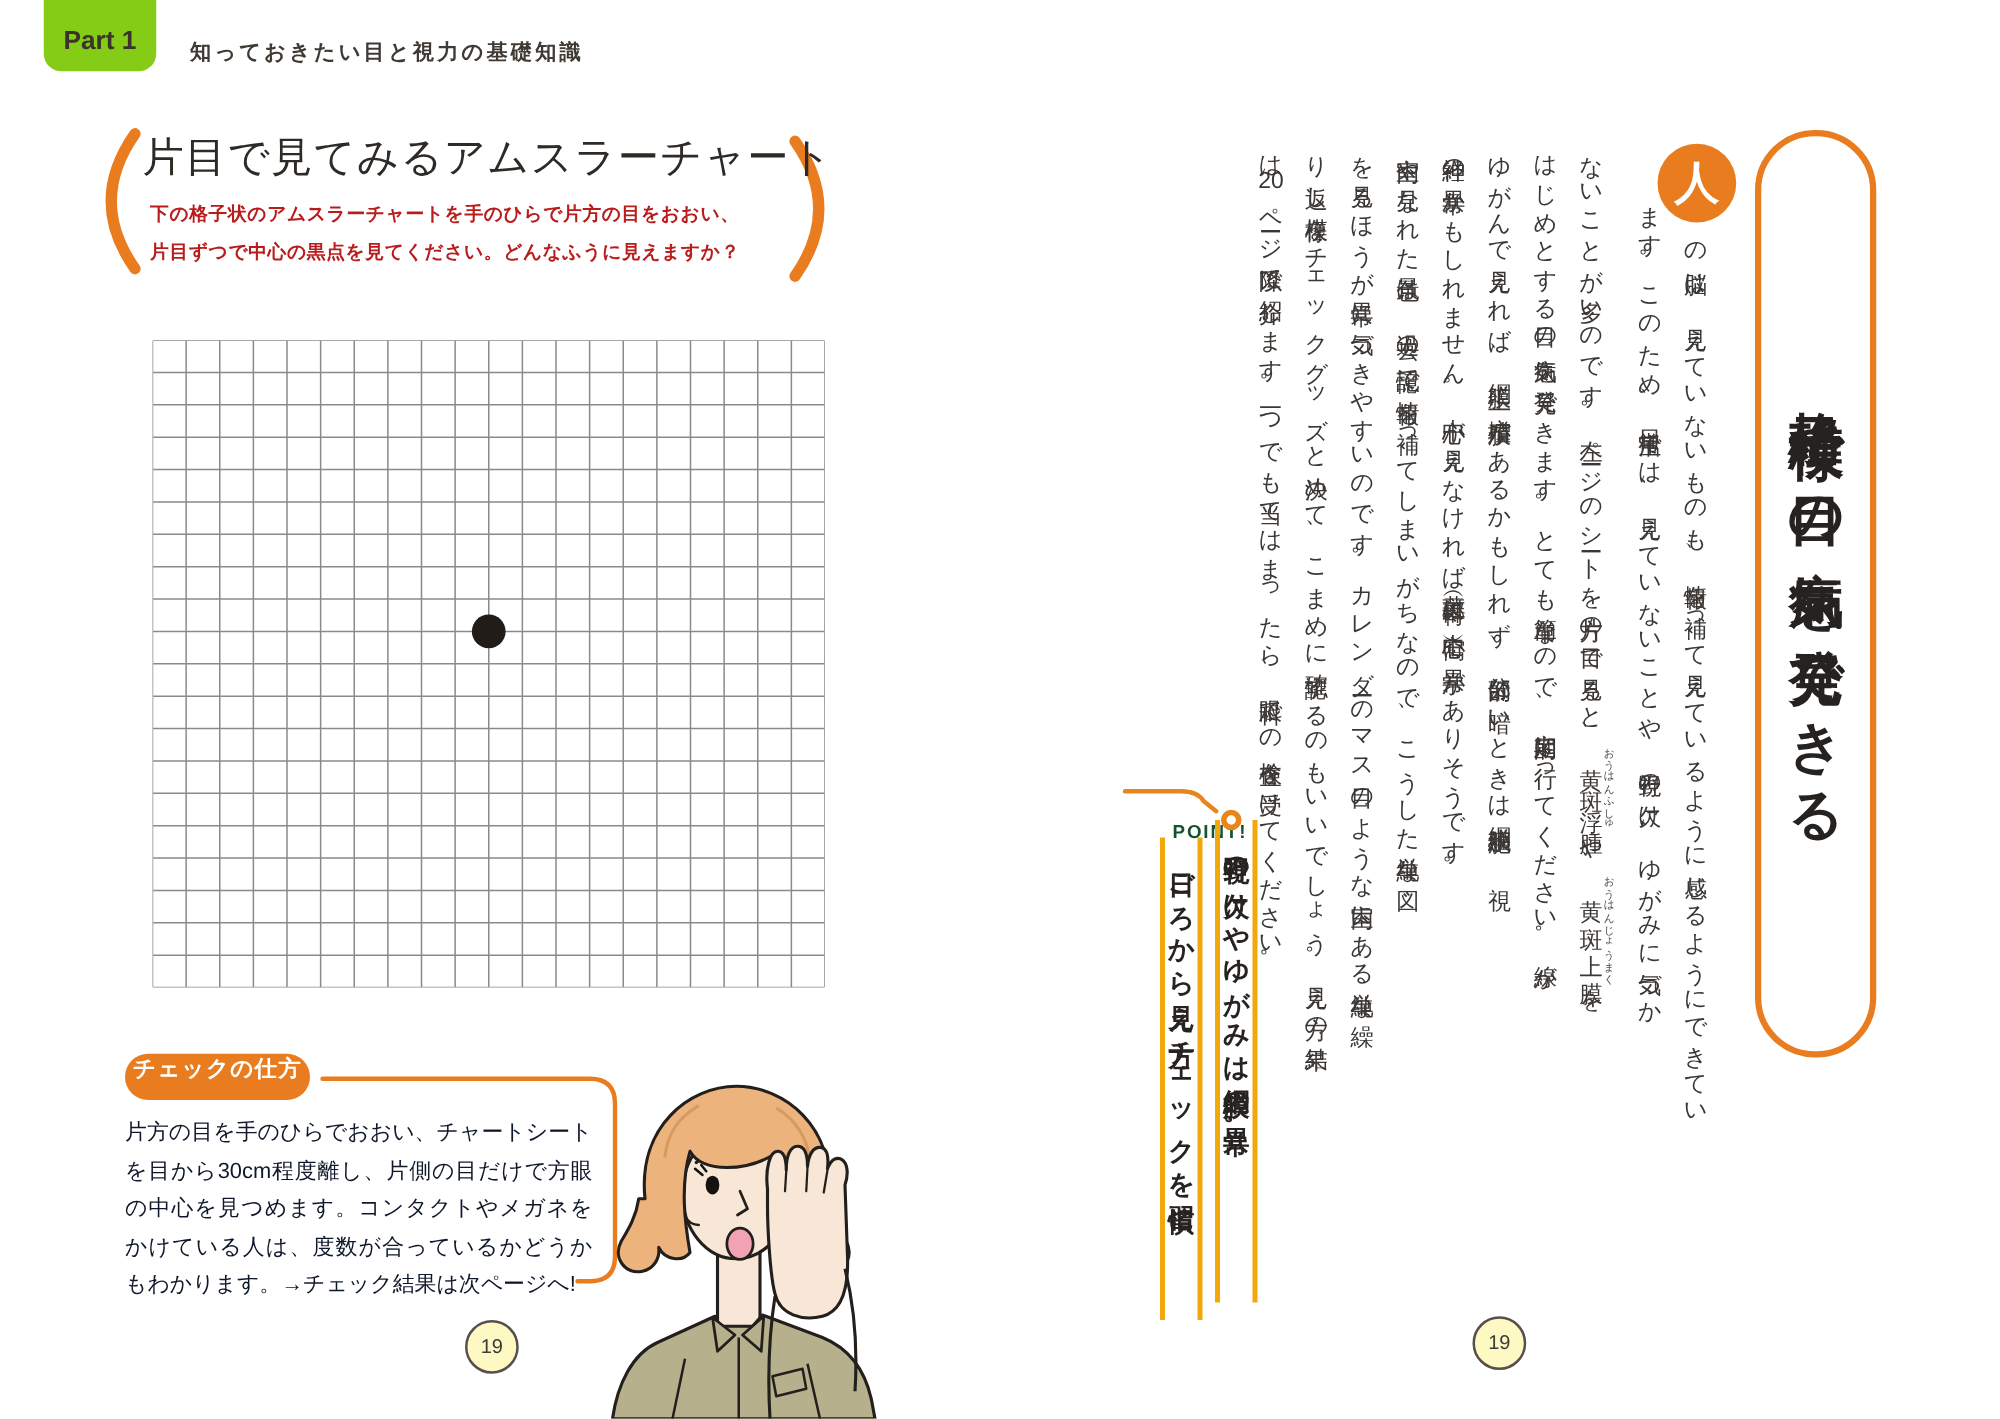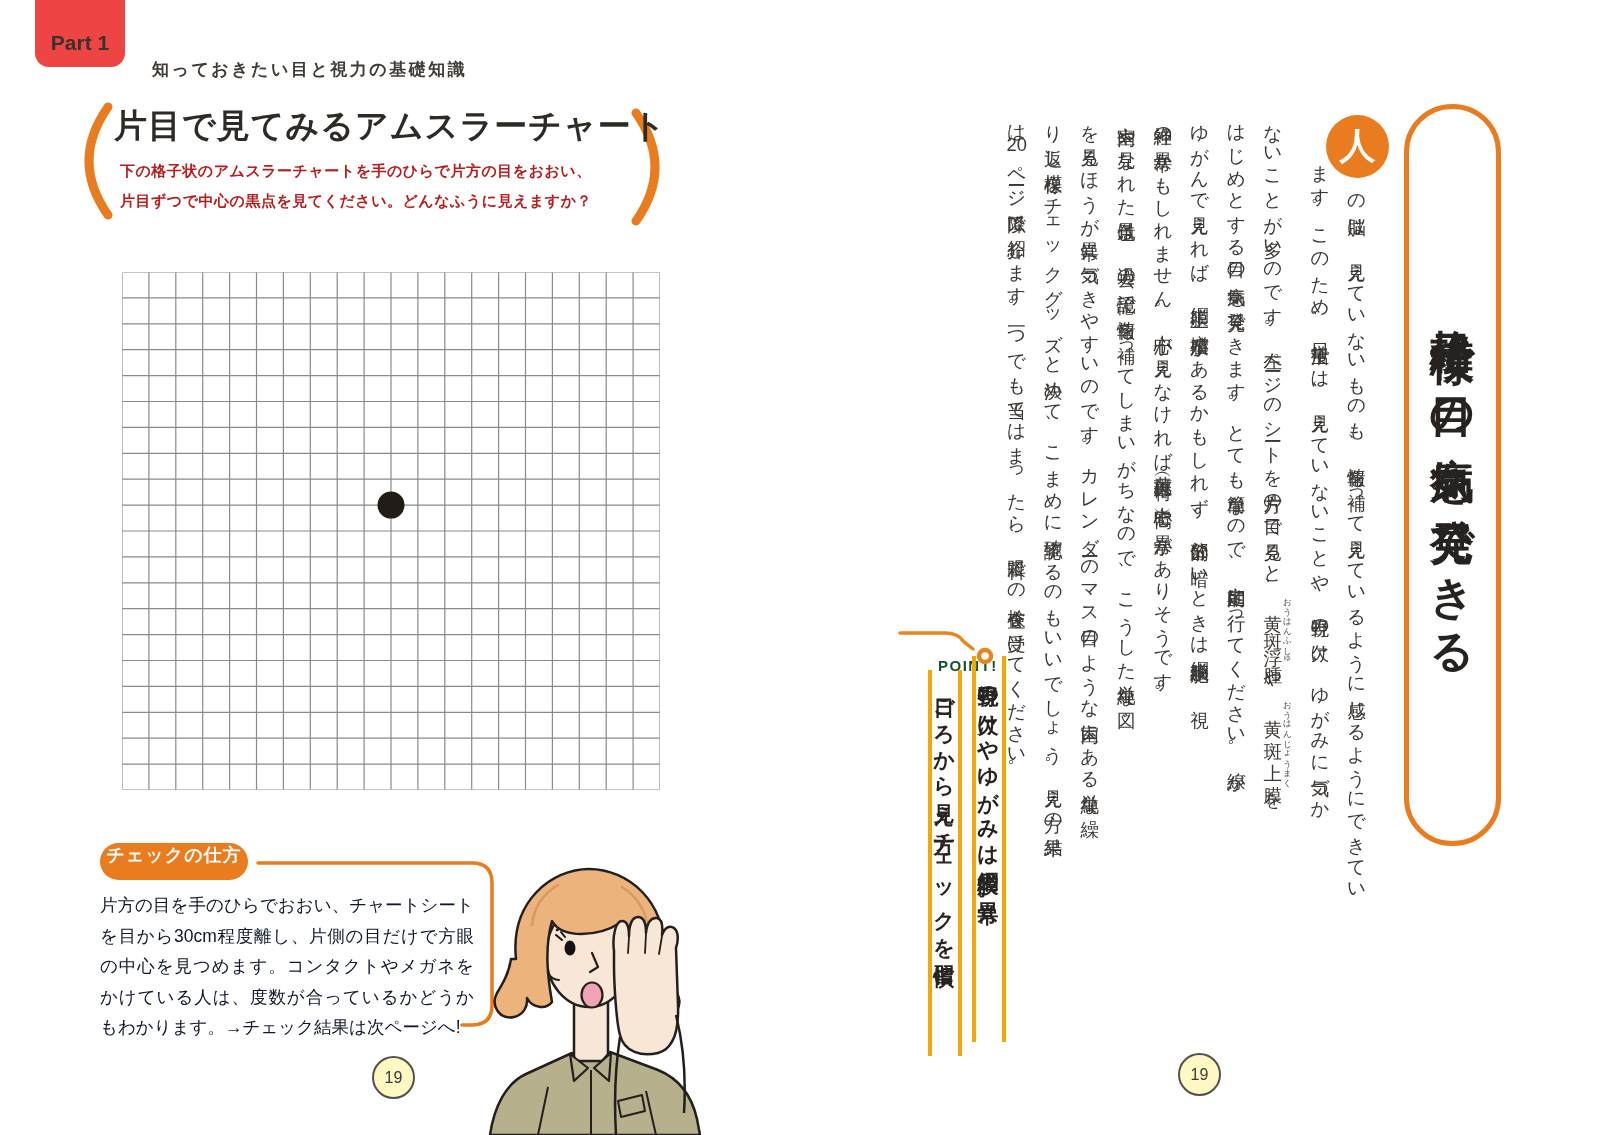--- a/index.html
+++ b/index.html
@@ -6,33 +6,33 @@
   html,body { width:1600px; height:1135px; }
   body {
     position:relative; overflow:hidden; background:#ffffff;
     font-family:"Liberation Sans","DejaVu Sans",sans-serif;
     color:#3b3734;
   }
   .abs { position:absolute; }
 
   
   .part-tab {
-    left:35px; top:0; width:90px; height:67px;
-    background:#ef4444; border-radius:0 0 14px 14px;
+    left:35px; top:0; width:90px; height:57px;
+    background:#84cc16; border-radius:0 0 14px 14px;
     display:flex; align-items:flex-end; justify-content:center;
     padding-bottom:12px;
     font-size:21px; font-weight:600; color:#3a332c;
   }
   .chapter-title {
     left:152px; top:30px; font-size:17px; font-weight:700;
-    letter-spacing:2.5px; color:#403a34;margin-top:28px;
-  }
-
-  
-  .lp-title { left:114px; top:104px; font-size:33px; font-weight:700; color:#2e2a26; letter-spacing:1px; }
+    letter-spacing:2.5px; color:#403a34;
+  }
+
+  
+  .lp-title { left:114px; top:104px; font-size:33px; font-weight:400; color:#2e2a26; letter-spacing:1px; }
   .lp-sub   { left:120px; font-size:15px; font-weight:700; color:#b91c1c; letter-spacing:0.5px; }
   .lp-sub1  { top:162px; }
   .lp-sub2  { top:192px;font-family:Liberation Serif, serif; }
 
   
   .grid-wrap { left:122px; top:272px; width:538px; height:518px; }
 
   
   .check-badge {
     left:100px; top:843px; width:148px; height:37px;

